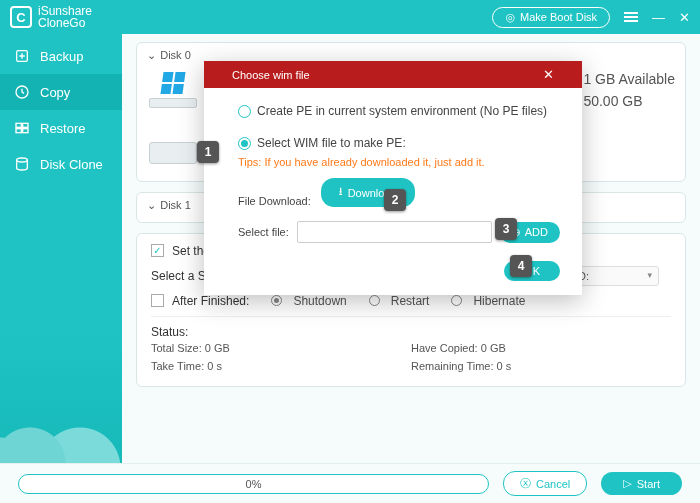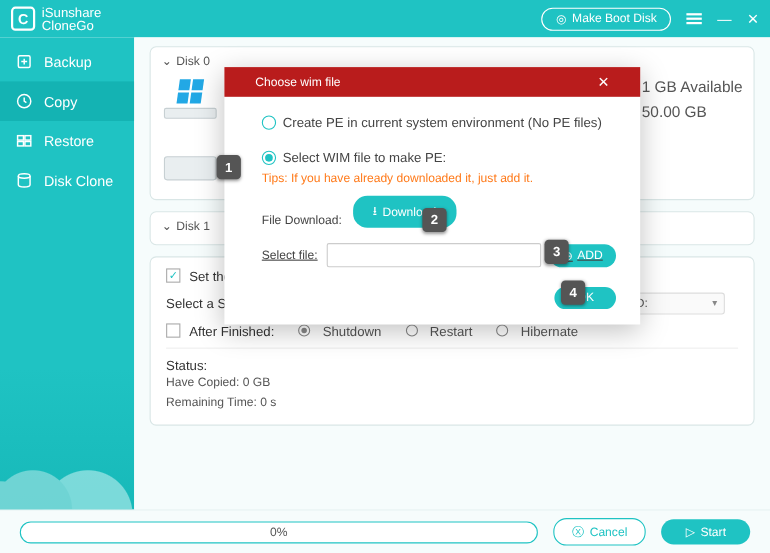--- a/index.html
+++ b/index.html
@@ -58,21 +58,21 @@
 .modal { position:absolute; left:204px; top:61px; width:378px; background:#fff; box-shadow:0 6px 24px rgba(0,0,0,.25); font-size:12px; z-index:50;}
 .modal-title { background:#b91c1c; color:#fff; padding:6px 28px; display:flex; align-items:center; font-size:11px;gap:48px;}
 .modal-title .x { margin-left:auto; cursor:pointer; font-size:13px;}
 .modal-body { padding:16px 22px 14px 34px; color:#444; position:relative;}
 .radio-row { display:flex; align-items:center; gap:6px; margin-bottom:18px; font-size:12px;}
 .radio2 { width:13px;height:13px;border:1.5px solid #1fc3c3;border-radius:50%;position:relative; flex-shrink:0;}
 .radio2.sel::after{content:"";position:absolute;inset:2px;border-radius:50%;background:#1fc3c3;}
 .tips { color:#ff7a1a; font-size:11px; margin:4px 0 10px 0;}
 .dl-row { display:flex; align-items:flex-end; gap:10px; font-size:11px; margin-bottom:14px;}
 .dl-btn { background:#1fc3c3;color:#fff;border:none;border-radius:13px;padding:5px 18px;font-size:11px;display:flex;align-items:center;gap:5px;cursor:pointer;}
-.sel-row { display:flex; align-items:center; gap:8px; font-size:11px; margin-bottom:18px;text-decoration:underline;}
+.sel-row { display:flex; align-items:center; gap:8px; font-size:11px; margin-bottom:18px;}
 .sel-input { flex:1; height:22px; border:1px solid #ccc; border-radius:2px; background:#fff;}
 .add-btn { background:#1fc3c3;color:#fff;border:none;border-radius:12px;padding:4px 12px;font-size:11px;display:flex;align-items:center;gap:4px;cursor:pointer;}
 .ok-row { display:flex; justify-content:flex-end;}
 .ok-btn { background:#1fc3c3;color:#fff;border:none;border-radius:12px;padding:4px 20px;font-size:11px;cursor:pointer;}
 
 .callout { position:absolute; width:22px;height:22px;background:#555;color:#fff;border-radius:4px;display:flex;align-items:center;justify-content:center;font-size:12px;font-weight:bold;box-shadow:0 1px 3px rgba(0,0,0,.4); z-index:60;}
 </style>
 </head>
 <body>
 
@@ -194,20 +194,24 @@
         <span class="radio"></span>
           <span>Restart</span>
         <span style="width:6px"></span>
         <span class="radio"></span>
           <span>Hibernate</span>
       </div>
       <div class="status-block">
         <div style="font-weight:400;color:#333;">Status:</div>
         <div class="status-cols">
           <div>
+            <div>Total Size: 0 GB</div>
+            <div>Take Time: 0 s</div>
+          </div>
+          <div>
             <div>Have Copied: 0 GB</div>
             <div>Remaining Time: 0 s</div>
           </div>
         </div>
       </div>
     </div>
   </div>
 </div>
 
 <div class="bottom-bar">

